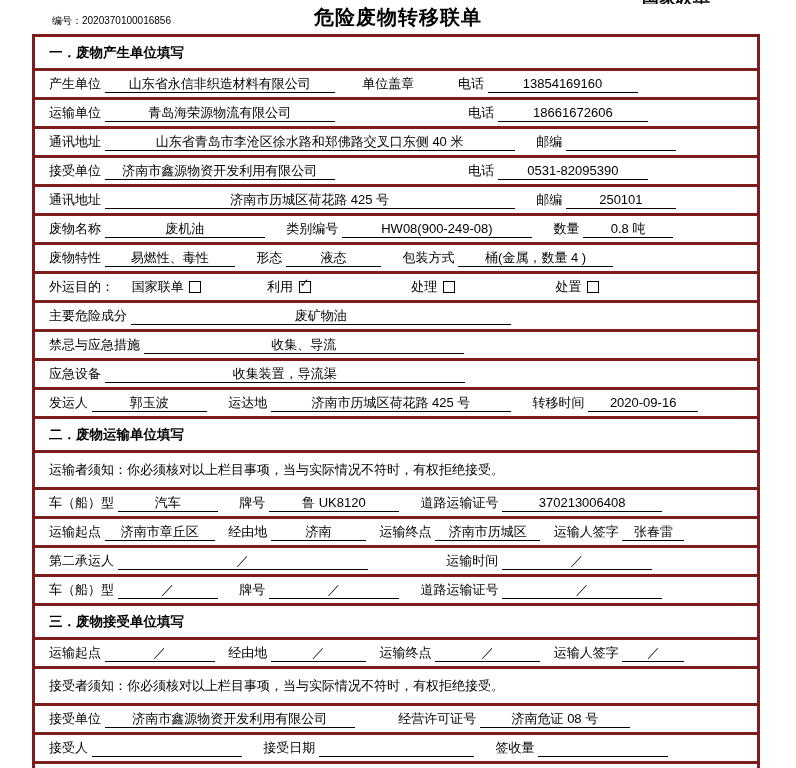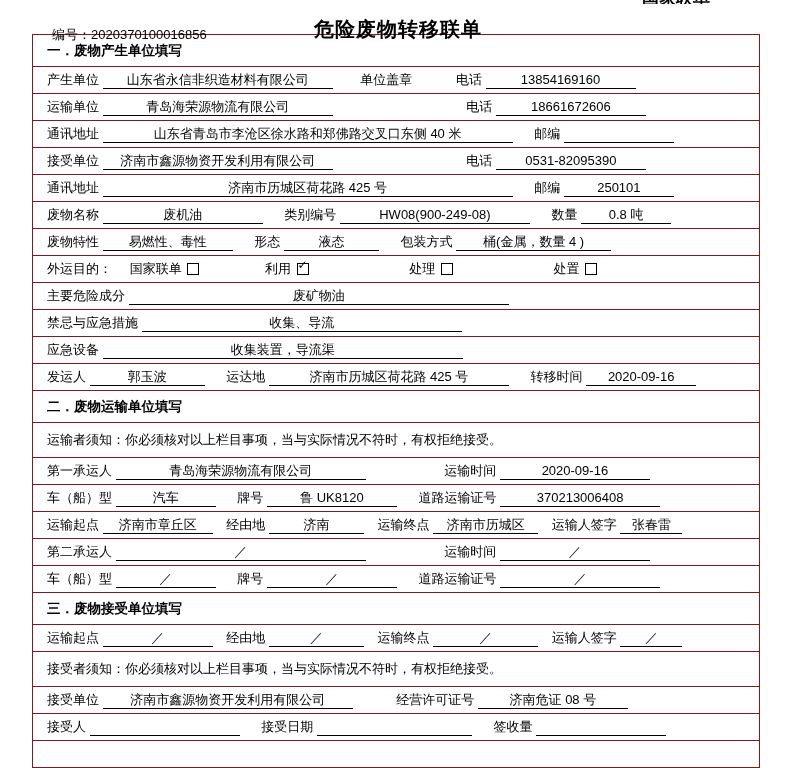--- a/index.html
+++ b/index.html
@@ -22,54 +22,53 @@
     height: 768px;
     box-sizing: border-box;
   }
   .topbar {
     position: relative;
     height: 34px;
   }
   .doc-number {
     position: absolute;
     left: 52px;
-    top: 26px;
-    font-size: 13px;
+    top: 14px;
+    font-size: 10px;
     white-space: nowrap;
   }
   .doc-title {
     position: absolute;
     left: 0;
     right: 0;
     top: 4px;
     text-align: center;
     font-size: 20px;
     font-weight: bold;
     letter-spacing: 1px;
-    margin-top: 12px;
   }
   .corner-mark {
     position: absolute;
     right: 86px;
     top: -6px;
     font-size: 17px;
     font-weight: bold;
     letter-spacing: 0;
     overflow: hidden;
     height: 10px;
     line-height: 10px;
   }
   table.main {
     border-collapse: collapse;
     width: 728px;
     margin-left: 32px;
     table-layout: fixed;
   }
   table.main td {
-    border: 1px solid #7f1d1d;
+    border: 3px solid #7f1d1d;
     padding: 0;
     vertical-align: middle;
     margin-left: 40px;
   }
   .section-head {
     font-weight: bold;
     font-size: 13.5px;
     padding: 5px 0 5px 14px !important;
     height: 21px;
   }
@@ -261,28 +260,20 @@
     </tr>
 
     <tr>
       <td class="section-head">二．废物运输单位填写</td>
     </tr>
 
     <tr>
       <td class="note-cell">运输者须知：你必须核对以上栏目事项，当与实际情况不符时，有权拒绝接受。</td>
     </tr>
 
-    <tr>
-      <td class="rowcell row-indent">
-        <span class="lbl">第一承运人</span>
-        <span class="val" style="width:250px">青岛海荣源物流有限公司</span>
-        <span class="lbl" style="margin-left:75px">运输时间</span>
-        <span class="val" style="width:150px">2020-09-16</span>
-      </td>
-    </tr>
 
     <tr>
       <td class="rowcell row-indent">
         <span class="lbl">车（船）型</span>
         <span class="val" style="width:100px">汽车</span>
         <span class="lbl pad18">牌号</span>
         <span class="val" style="width:130px">鲁 UK8120</span>
         <span class="lbl pad18">道路运输证号</span>
         <span class="val" style="width:160px">370213006408</span>
       </td>

